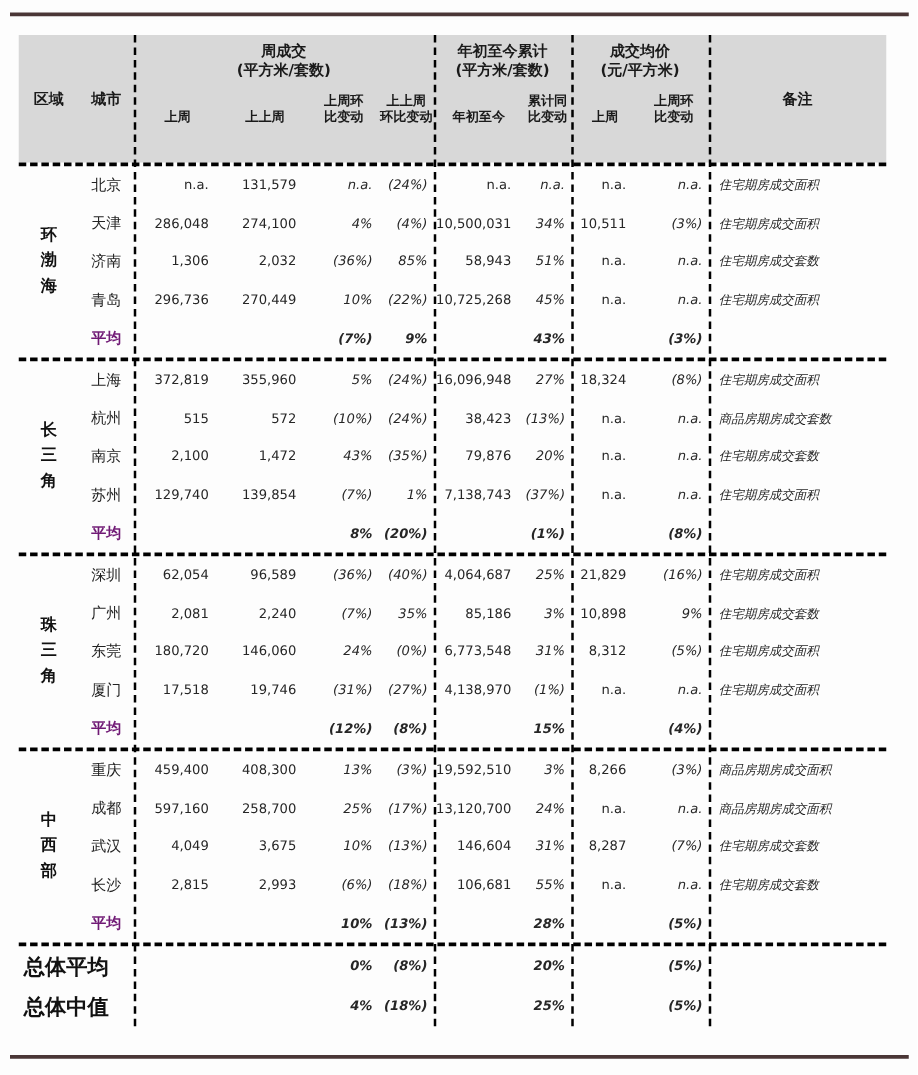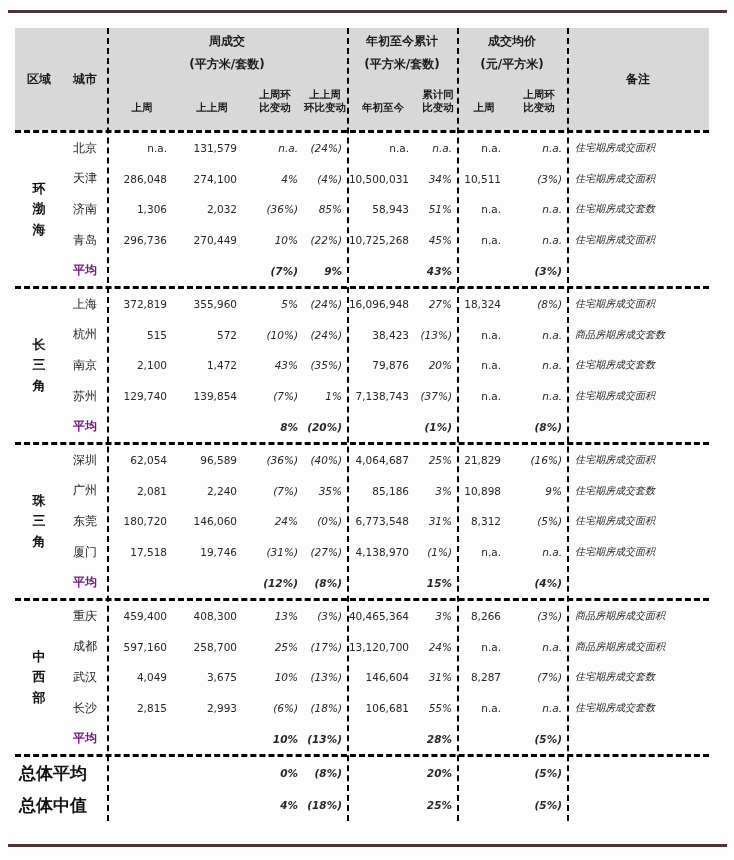--- a/index.html
+++ b/index.html
@@ -13,22 +13,22 @@
 
   .table-wrap { position:absolute; left:15px; top:28px; width:694px; }
 
   
   .grid { display:grid; grid-template-columns:48px 44px 70px 70px 56px 44px 72px 38px 54px 56px 142px; }
 
   .thead { height:102px; background:#d8d8d8; grid-template-rows:44px 58px; }
   .h-cell { display:flex; align-items:center; justify-content:center; text-align:center;
             font-weight:700; font-size:12px; line-height:1.25; }
   .h-span2 { grid-row:1 / 3; }
-  .h-group { flex-direction:column; padding-top:6px; align-items:center; justify-content:space-between; }
-  .h-sub { grid-row:2; font-size:10.5px; align-items:flex-end; padding-bottom:15px;
+  .h-group { flex-direction:column; padding-top:6px; align-items:center; justify-content:flex-start; }
+  .h-sub { grid-row:2; font-size:10.5px; align-items:flex-end; padding-bottom:28px;
            white-space:pre-line; line-height:1.3; }
 
   .tgroup { height:156px; border-top:3px dashed #000; grid-template-rows:repeat(5, 1fr); }
   .tsummary { height:67px; border-top:3px dashed #000; grid-template-rows:repeat(2, 1fr); }
 
   .cell { display:flex; align-items:center; font-size:10.5px; color:#262626; overflow:hidden; }
   .c-region { grid-row:1 / 6; grid-column:1; flex-direction:column; justify-content:center;
               font-weight:700; font-size:13px; line-height:1.55; color:#111; }
   .c-city { grid-column:2; justify-content:center; font-size:12px; color:#222;
             font-family:"DejaVu Serif", serif; }
@@ -264,21 +264,21 @@
           <div class="cell c-region">
             <div>中</div>
             <div>西</div>
             <div>部</div>
           </div>
           <div class="cell c-city">重庆</div>
           <div class="cell c-val">459,400</div>
           <div class="cell c-val">408,300</div>
           <div class="cell c-chg">13%</div>
           <div class="cell c-chg">(3%)</div>
-          <div class="cell c-val">40,465,364</div>
+          <div class="cell c-val">19,592,510</div>
           <div class="cell c-chg">3%</div>
           <div class="cell c-val">8,266</div>
           <div class="cell c-chg">(3%)</div>
           <div class="cell c-note">商品房期房成交面积</div>
           <div class="cell c-city">成都</div>
           <div class="cell c-val">597,160</div>
           <div class="cell c-val">258,700</div>
           <div class="cell c-chg">25%</div>
           <div class="cell c-chg">(17%)</div>
           <div class="cell c-val">13,120,700</div>

